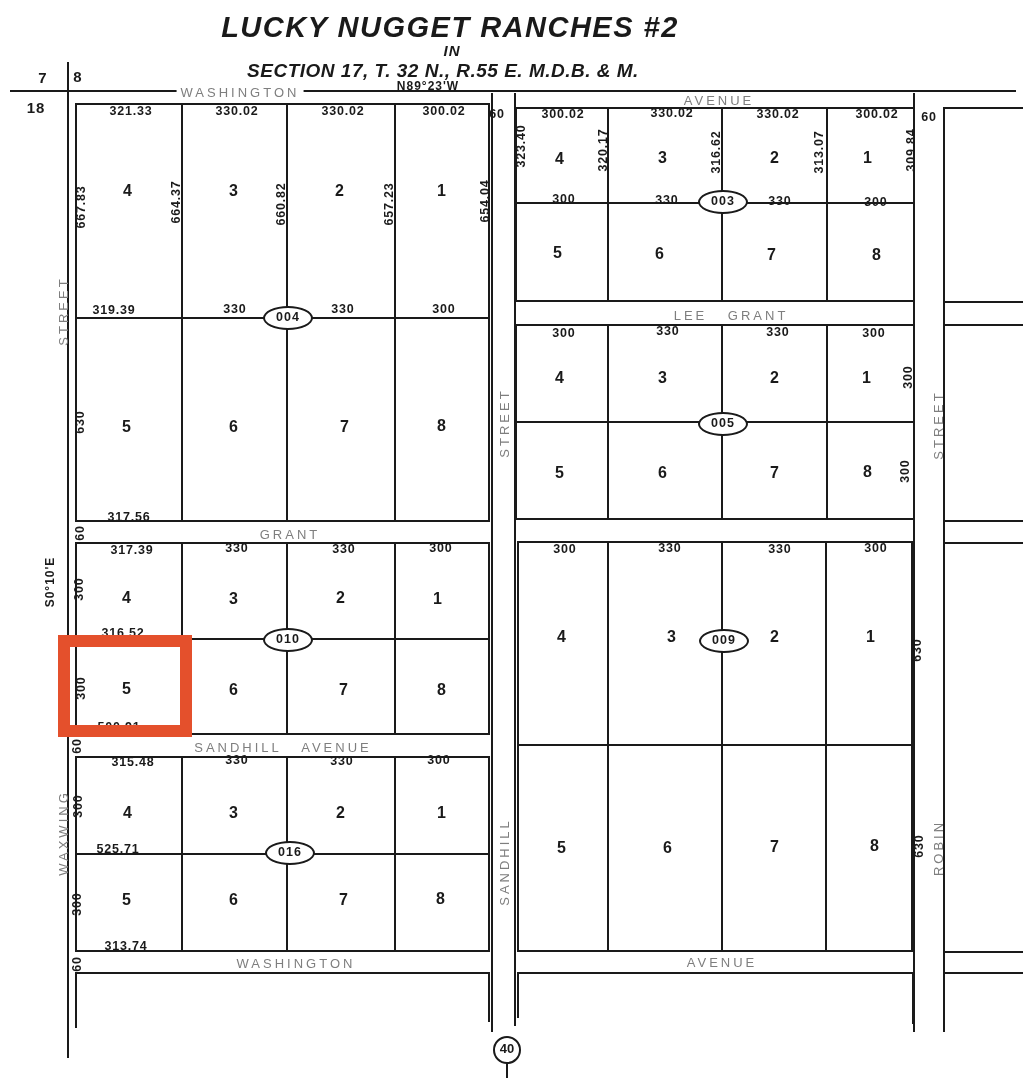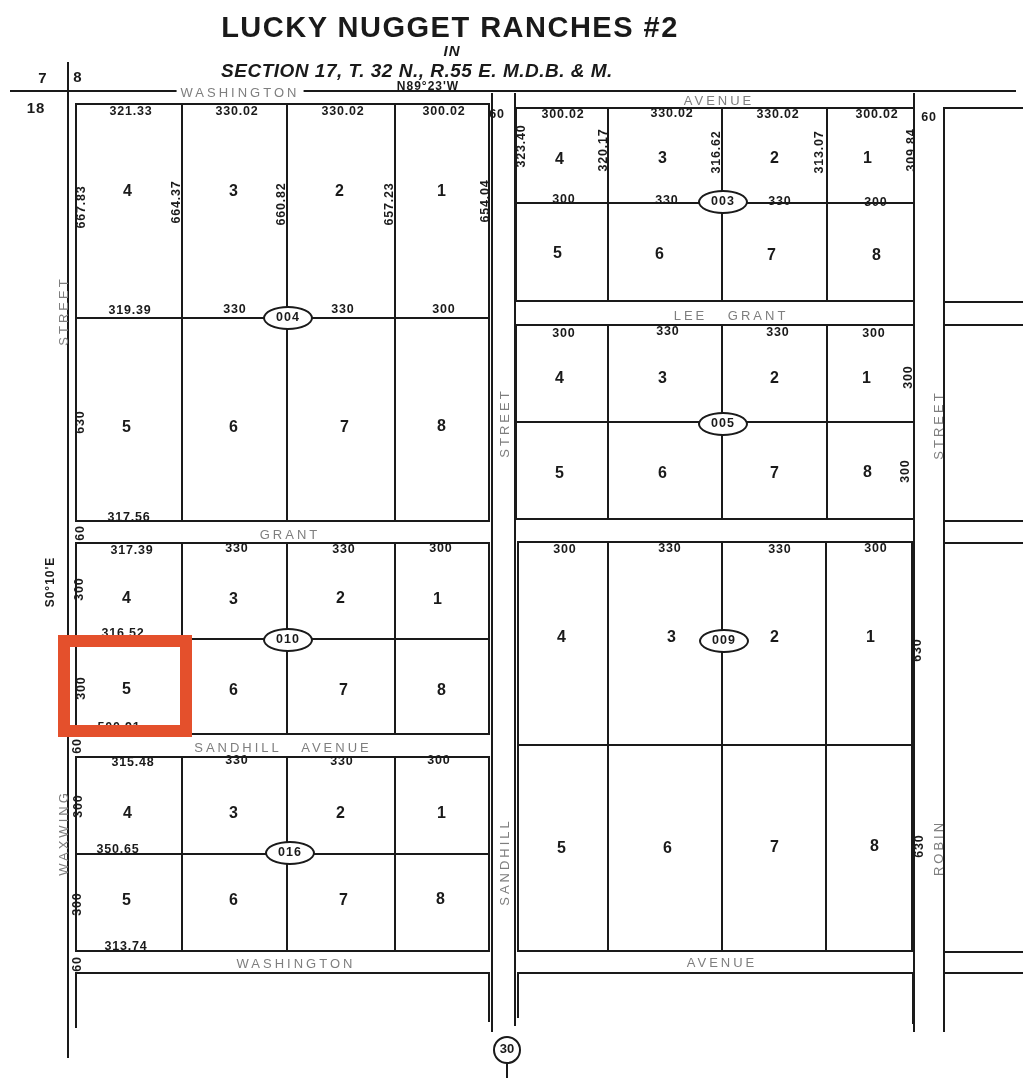--- a/index.html
+++ b/index.html
@@ -5,49 +5,49 @@
   html,body{margin:0;padding:0;background:#fff;}
   #map{position:relative;width:1023px;height:1086px;background:var(--bg,#fff);
        font-family:"Liberation Sans",sans-serif;color:var(--ink,#1a1a1a);overflow:hidden;}
   .line{position:absolute;background:var(--ink,#1a1a1a);z-index:1;}
   .lbl{position:absolute;transform:translate(-50%,-50%);white-space:nowrap;line-height:1;z-index:2;}
   .lbl.rot{transform:translate(-50%,-50%) rotate(-90deg);}
   .dim{font-size:12.5px;font-weight:700;letter-spacing:0.8px;}
   .lot{font-size:16px;font-weight:700;letter-spacing:1px;}
   .st{font-size:13px;font-weight:400;letter-spacing:3px;word-spacing:14px;color:var(--street,#7e7e7e);}
   .stbg{background:var(--bg,#fff);padding:0 4px;}
-  .hdr-title{font-size:29px;font-weight:700;letter-spacing:1.5px;}
+  .hdr-title{font-size:29px;font-style:italic;font-weight:700;letter-spacing:1.5px;}
   .hdr-in{font-size:15px;font-style:italic;font-weight:700;letter-spacing:1px;}
   .hdr-sec{font-size:19px;font-style:italic;font-weight:700;letter-spacing:0.5px;}
   .bearing{font-size:12px;font-weight:700;letter-spacing:1px;}
   .corner{font-size:15px;font-weight:700;letter-spacing:1px;}
   .badge{position:absolute;transform:translate(-50%,-50%);min-width:36px;height:20px;line-height:18px;
          border:2px solid var(--ink,#1a1a1a);border-radius:50%;background:var(--bg,#fff);text-align:center;
          font-size:12.5px;font-weight:700;letter-spacing:1px;padding:0 5px;z-index:3;}
   .circle-badge{position:absolute;transform:translate(-50%,-50%);width:24px;height:24px;border-radius:50%;
          border:2.5px solid var(--ink,#1a1a1a);background:var(--bg,#fff);text-align:center;line-height:22px;
          font-size:13px;font-weight:700;z-index:3;}
   .highlight{position:absolute;left:58px;top:635px;width:134px;height:102px;box-sizing:border-box;
          border:12px solid var(--hl,#e4502c);z-index:4;background:transparent;}
 </style>
 </head>
 <body>
 
 <div id="map">
 
   <span class="lbl hdr-title" style="left:450px;top:27px">LUCKY NUGGET RANCHES #2</span>
   <span class="lbl hdr-in" style="left:452px;top:50px">IN</span>
-  <span class="lbl hdr-sec" style="left:417px;top:70px">SECTION 17, T. 32 N., R.55 E. M.D.B. &amp; M.</span>
+  <span class="lbl hdr-sec" style="left:443px;top:70px">SECTION 17, T. 32 N., R.55 E. M.D.B. &amp; M.</span>
   <span class="lbl bearing" style="left:428px;top:86px">N89°23'W</span>
   <span class="lbl bearing rot" style="left:50px;top:582px">S0°10'E</span>
 
   <span class="lbl corner" style="left:43px;top:77px">7</span>
   <span class="lbl corner" style="left:78px;top:76px">8</span>
   <span class="lbl corner" style="left:36px;top:107px">18</span>
-  <div class="circle-badge" style="left:507px;top:1050px">30</div>
+  <div class="circle-badge" style="left:507px;top:1050px">40</div>
 
   <div class="line" style="left:10px;top:90px;width:1006px;height:2px"></div>
   <div class="line" style="left:67px;top:62px;width:2px;height:996px"></div>
   <div class="line" style="left:491px;top:93px;width:2px;height:939px"></div>
   <div class="line" style="left:514px;top:93px;width:2px;height:933px"></div>
   <div class="line" style="left:913px;top:93px;width:2px;height:939px"></div>
   <div class="line" style="left:943px;top:107px;width:2px;height:925px"></div>
   <div class="line" style="left:506px;top:1063px;width:2px;height:15px"></div>
 
   <div class="line" style="left:945px;top:107px;width:78px;height:2px"></div>
@@ -144,21 +144,21 @@
   <span class="lbl lot" style="left:340px;top:191px">2</span>
   <span class="lbl lot" style="left:442px;top:191px">1</span>
   <span class="lbl lot" style="left:127px;top:427px">5</span>
   <span class="lbl lot" style="left:234px;top:427px">6</span>
   <span class="lbl lot" style="left:345px;top:427px">7</span>
   <span class="lbl lot" style="left:442px;top:426px">8</span>
   <span class="lbl dim" style="left:131px;top:111px">321.33</span>
   <span class="lbl dim" style="left:237px;top:111px">330.02</span>
   <span class="lbl dim" style="left:343px;top:111px">330.02</span>
   <span class="lbl dim" style="left:444px;top:111px">300.02</span>
-  <span class="lbl dim" style="left:130px;top:310px">319.39</span>
+  <span class="lbl dim" style="left:114px;top:310px">319.39</span>
   <span class="lbl dim" style="left:235px;top:309px">330</span>
   <span class="lbl dim" style="left:343px;top:309px">330</span>
   <span class="lbl dim" style="left:444px;top:309px">300</span>
   <span class="lbl dim" style="left:129px;top:517px">317.56</span>
   <span class="lbl dim rot" style="left:81px;top:207px">667.83</span>
   <span class="lbl dim rot" style="left:176px;top:202px">664.37</span>
   <span class="lbl dim rot" style="left:281px;top:204px">660.82</span>
   <span class="lbl dim rot" style="left:389px;top:204px">657.23</span>
   <span class="lbl dim rot" style="left:485px;top:201px">654.04</span>
   <span class="lbl dim rot" style="left:80px;top:422px">630</span>
@@ -244,19 +244,19 @@
   <span class="lbl lot" style="left:127px;top:900px">5</span>
   <span class="lbl lot" style="left:234px;top:900px">6</span>
   <span class="lbl lot" style="left:344px;top:900px">7</span>
   <span class="lbl lot" style="left:441px;top:899px">8</span>
   <span class="lbl dim" style="left:133px;top:762px">315.48</span>
   <span class="lbl dim" style="left:237px;top:760px">330</span>
   <span class="lbl dim" style="left:342px;top:761px">330</span>
   <span class="lbl dim" style="left:439px;top:760px">300</span>
   <span class="lbl dim rot" style="left:78px;top:806px">300</span>
   <span class="lbl dim rot" style="left:77px;top:904px">300</span>
-  <span class="lbl dim" style="left:118px;top:849px">350.65</span>
+  <span class="lbl dim" style="left:118px;top:849px">525.71</span>
   <span class="lbl dim" style="left:126px;top:946px">313.74</span>
   <div class="badge" style="left:290px;top:853px">016</div>
 
   <div class="highlight"></div>
 
 </div>
 
 </body></html>

